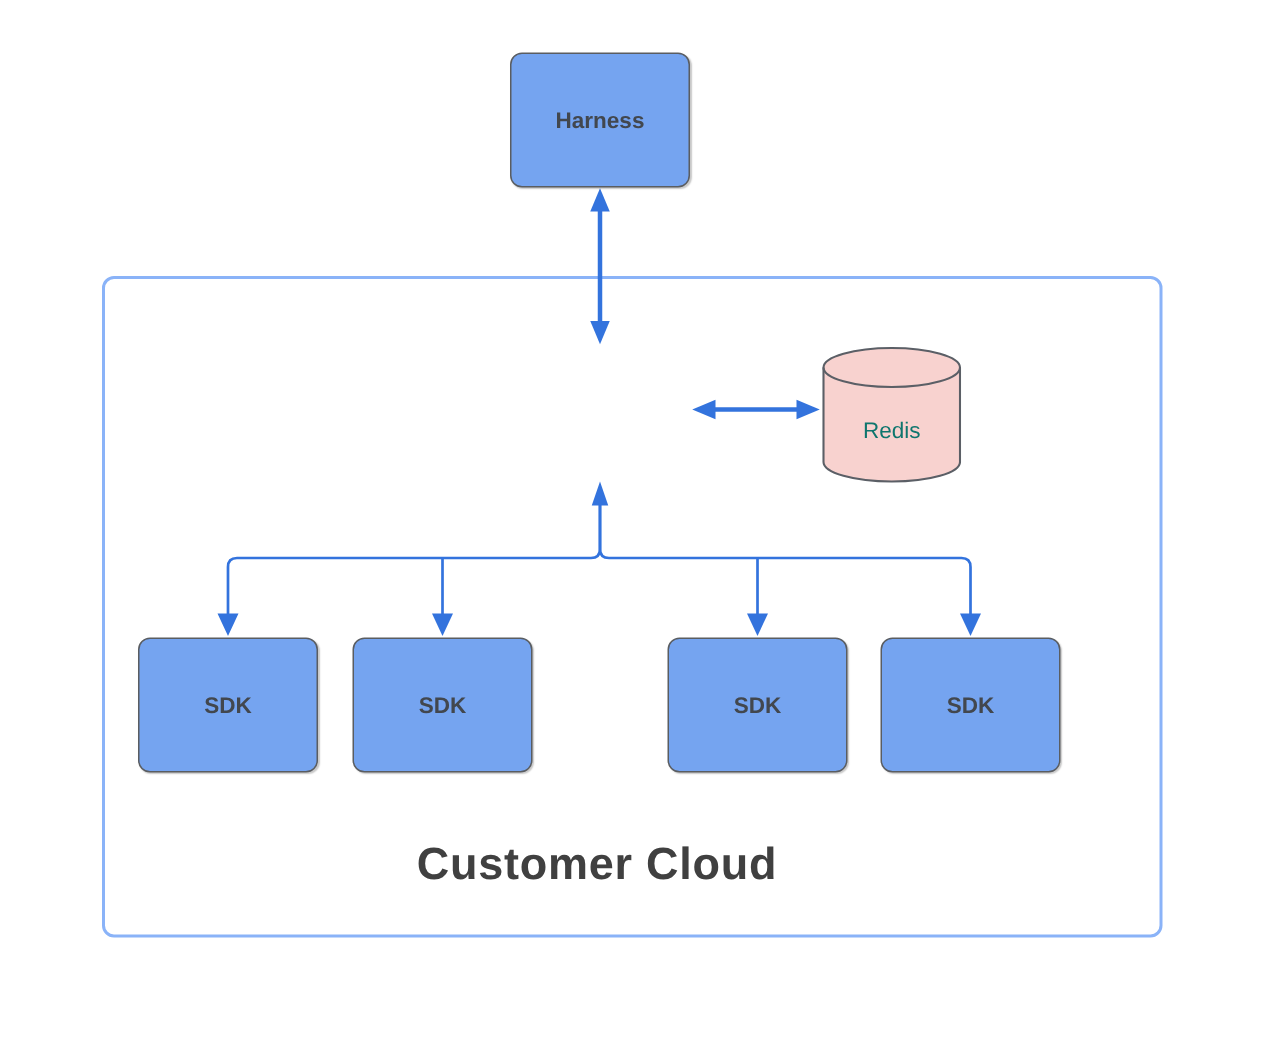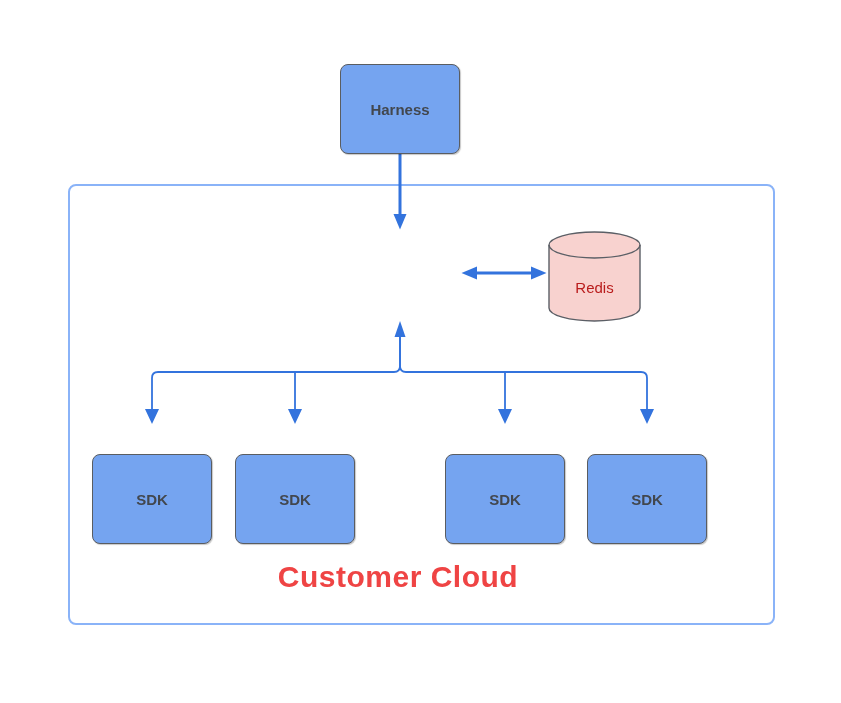--- a/index.html
+++ b/index.html
@@ -29,21 +29,21 @@
     background: transparent;
   }
   .container-label {
     position: absolute;
     left: 68px;
     top: 560px;
     width: 660px;
     text-align: center;
     font-size: 30px;
     font-weight: bold;
-    color: #ef4444;
+    color: #404040;
     letter-spacing: 0.5px;
     z-index: 2;
   }
   
   .edges {
     position: absolute;
     left: 0;
     top: 0;
     z-index: 3;
     pointer-events: none;
@@ -57,21 +57,20 @@
     border: 1px solid #5a5d61;
     border-radius: 8px;
     box-sizing: border-box;
     display: flex;
     align-items: center;
     justify-content: center;
     font-size: 15px;
     color: #42474e;
     box-shadow: 1px 1px 1px rgba(0,0,0,0.22);
     z-index: 4;
-    margin-top: 29px;
   }
   .node.bold { font-weight: bold; }
   .node-harness { left: 340px; top: 35px; }
   .node-primary { left: 340px; top: 230px; }
   .node-sdk-1 { left: 92px;  top: 425px; }
   .node-sdk-2 { left: 235px; top: 425px; }
   .node-sdk-3 { left: 445px; top: 425px; }
   .node-sdk-4 { left: 587px; top: 425px; }
   
   .node-redis {
@@ -86,21 +85,21 @@
   .cylinder-label {
     position: absolute;
     left: 0;
     top: 26px;
     width: 93px;
     height: 60px;
     display: flex;
     align-items: center;
     justify-content: center;
     font-size: 15px;
-    color: #b91c1c;
+    color: #0f766e;
   }
 </style>
 </head>
 <body>
 
 <div class="canvas">
 
   <div class="container-box"></div>
   <div class="container-label">Customer Cloud</div>
 

